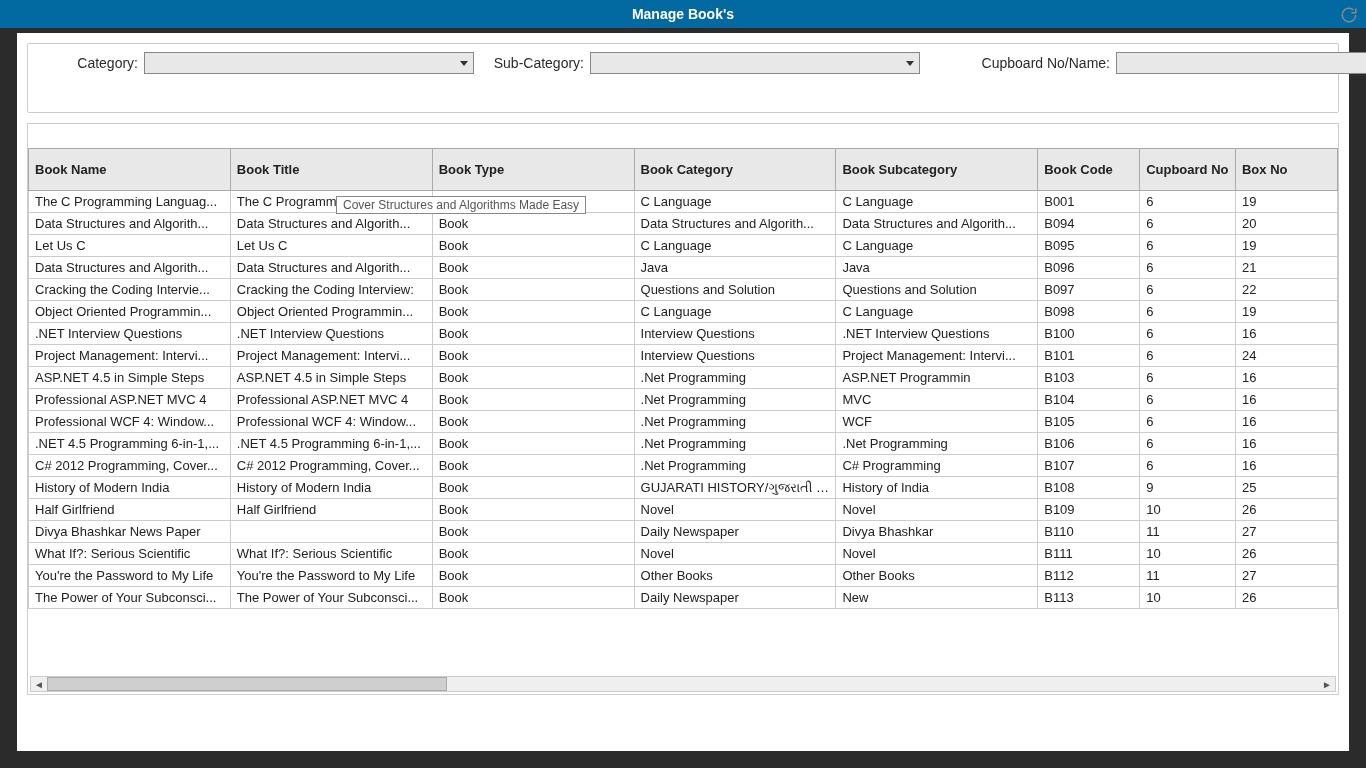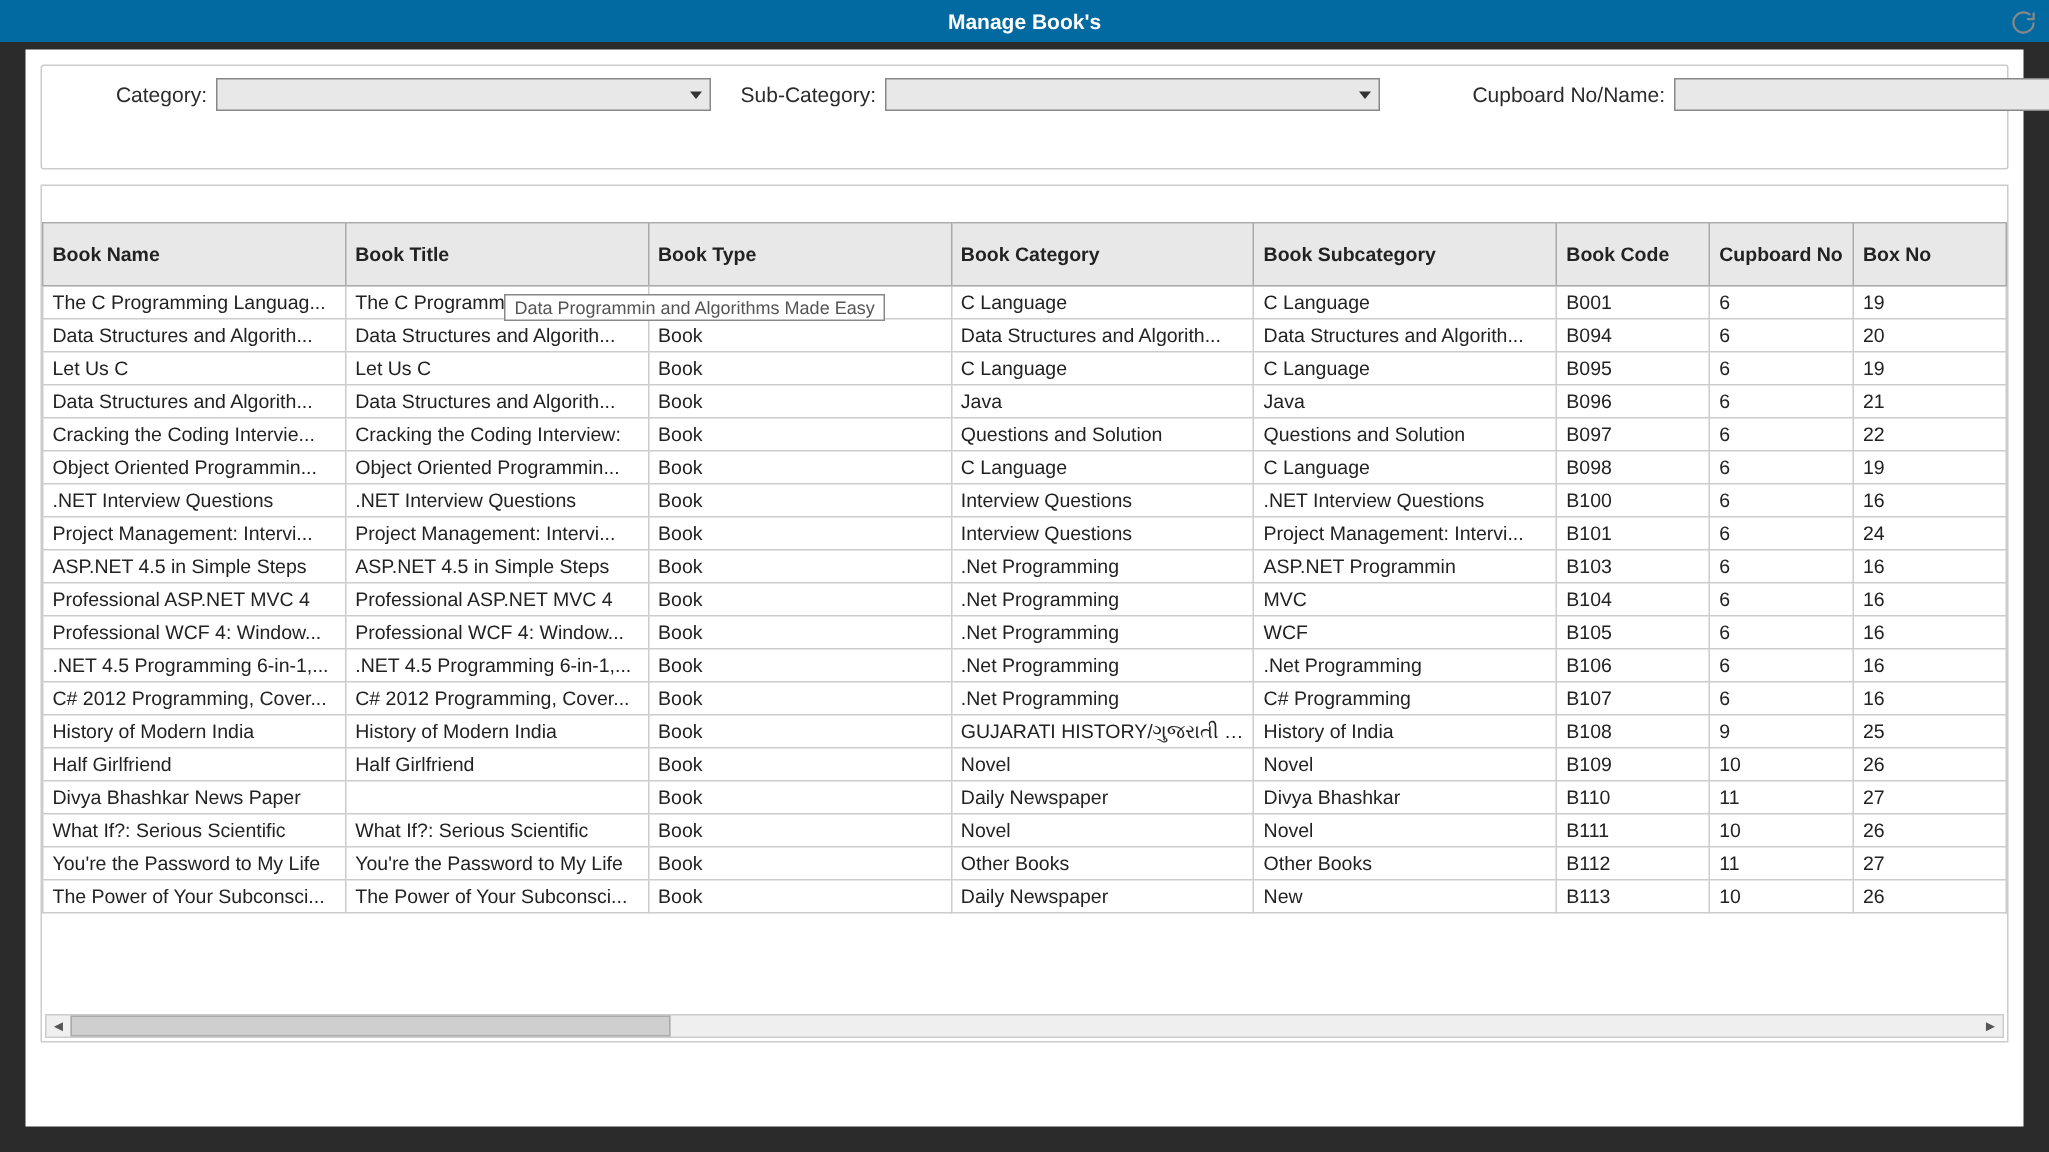--- a/index.html
+++ b/index.html
@@ -508,21 +508,21 @@
               <td>Book</td>
               <td>Daily Newspaper</td>
               <td>New</td>
               <td>B113</td>
               <td>10</td>
               <td>26</td>
             </tr>
           </tbody>
       </table>
 
-      <div class="tooltip" id="tooltip" style="left:308px; top:72px;">Data Programmin and Algorithms Made Easy</div>
+      <div class="tooltip" id="tooltip" style="left:308px; top:72px;">Cover Structures and Algorithms Made Easy</div>
 
       <div class="hscroll">
         <div class="arrow">◄</div>
         <div class="track">
           <div class="thumb"></div>
         </div>
         <div class="arrow">►</div>
       </div>
     </div>
   </div>

